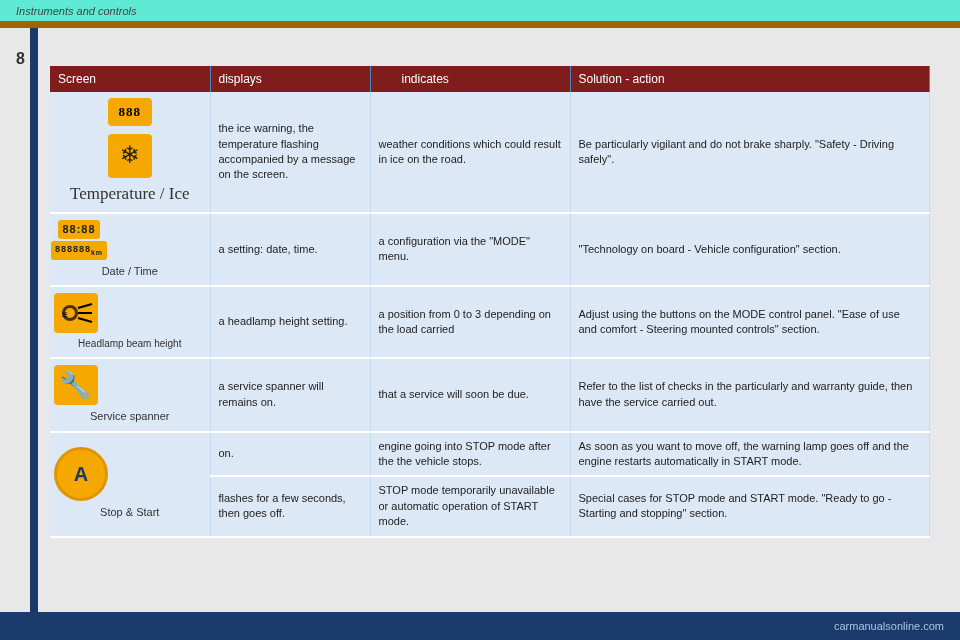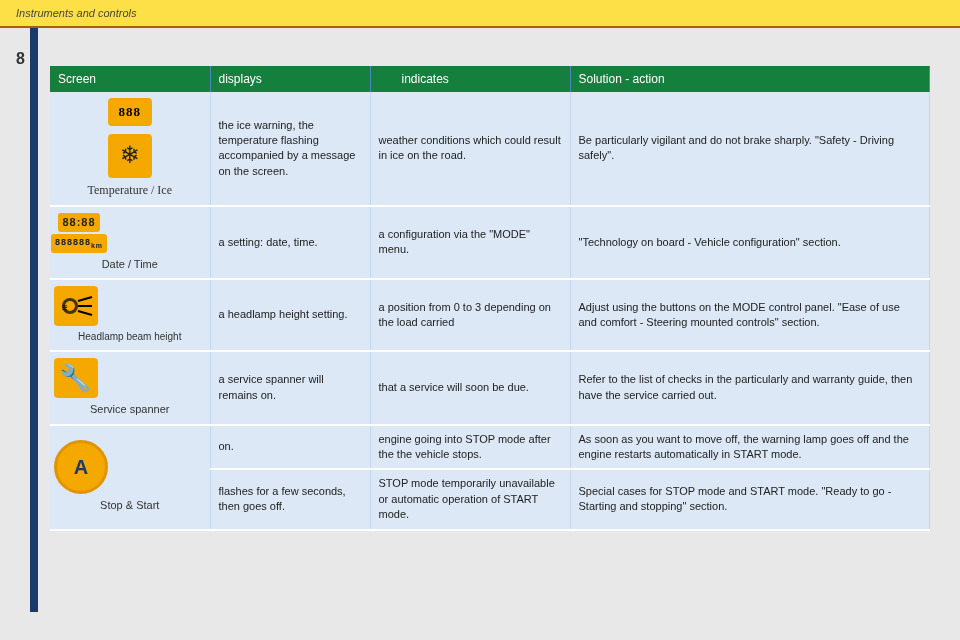--- a/index.html
+++ b/index.html
@@ -14,26 +14,26 @@
     }
 
     .page-bg {
       width: 960px;
       height: 640px;
       background: #e8e8e8;
       position: relative;
     }
 
     .top-bar {
-      background: #fde047;
+      background: #5eead4;
       height: 28px;
       display: flex;
       align-items: center;
       padding: 0 16px;
-      border-bottom: 2px solid #a16207;
+      border-bottom: 7px solid #a16207;
     }
 
     .top-bar-text {
       font-size: 11px;
       color: #444;
       font-style: italic;
     }
 
     .side-number {
       position: absolute;
@@ -48,21 +48,21 @@
       margin: 10px 30px 10px 50px;
       background: #fff;
     }
 
     table {
       width: 100%;
       border-collapse: collapse;
     }
 
     thead tr {
-      background: #15803d;
+      background: #7f1d1d;
     }
 
     thead th {
       color: #fff;
       text-align: left;
       padding: 6px 8px;
       font-size: 12px;
       font-weight: normal;
       border-right: 1px solid #4a88c0;
     }
@@ -244,21 +244,21 @@
         <tr>
           <td class="icon-cell" style="vertical-align:middle;font-family:Liberation Serif, serif;">
             <div class="icon-cell-group">
               <div class="icon-box icon-temp">
                 <span>888</span>
               </div>
               <div class="icon-snowflake">
                 <span>❄</span>
               </div>
             </div>
-            <div style="margin-top:4px; font-size:12px; color:#333;">Temperature / Ice</div>
+            <div style="margin-top:4px; font-size:17px; color:#333;">Temperature / Ice</div>
           </td>
           <td>the ice warning, the temperature flashing accompanied by a message on the screen.</td>
           <td>weather conditions which could result in ice on the road.</td>
           <td>Be particularly vigilant and do not brake sharply. "Safety - Driving safely".</td>
         </tr>
 
         <tr>
           <td class="icon-cell" style="vertical-align:middle;">
             <div class="icon-datetime">
               <div class="top-digits">88:88</div>
@@ -317,14 +317,17 @@
         <tr style="border-top:1px solid #b0c8e0;">
           <td>flashes for a few seconds, then goes off.</td>
           <td>STOP mode temporarily unavailable or automatic operation of START mode.</td>
           <td>Special cases for STOP mode and START mode. "Ready to go - Starting and stopping" section.</td>
         </tr>
 
       </tbody>
     </table>
   </div>
 
+  <div class="bottom-bar">
+    <span class="bottom-bar-text">carmanualsonline.com</span>
+  </div>
 
 </div>
 
 </body></html>

